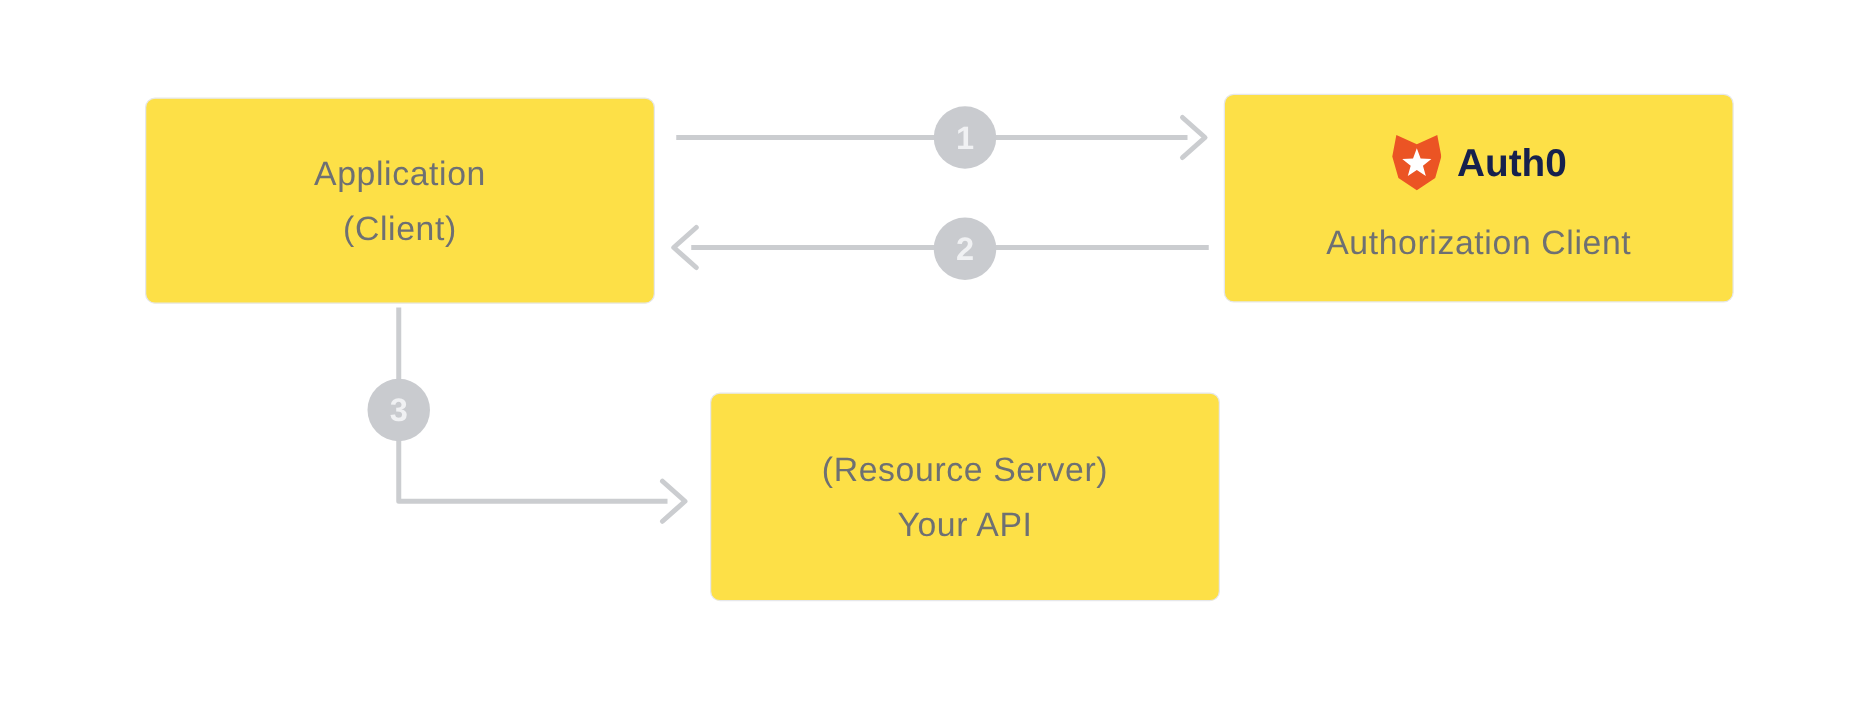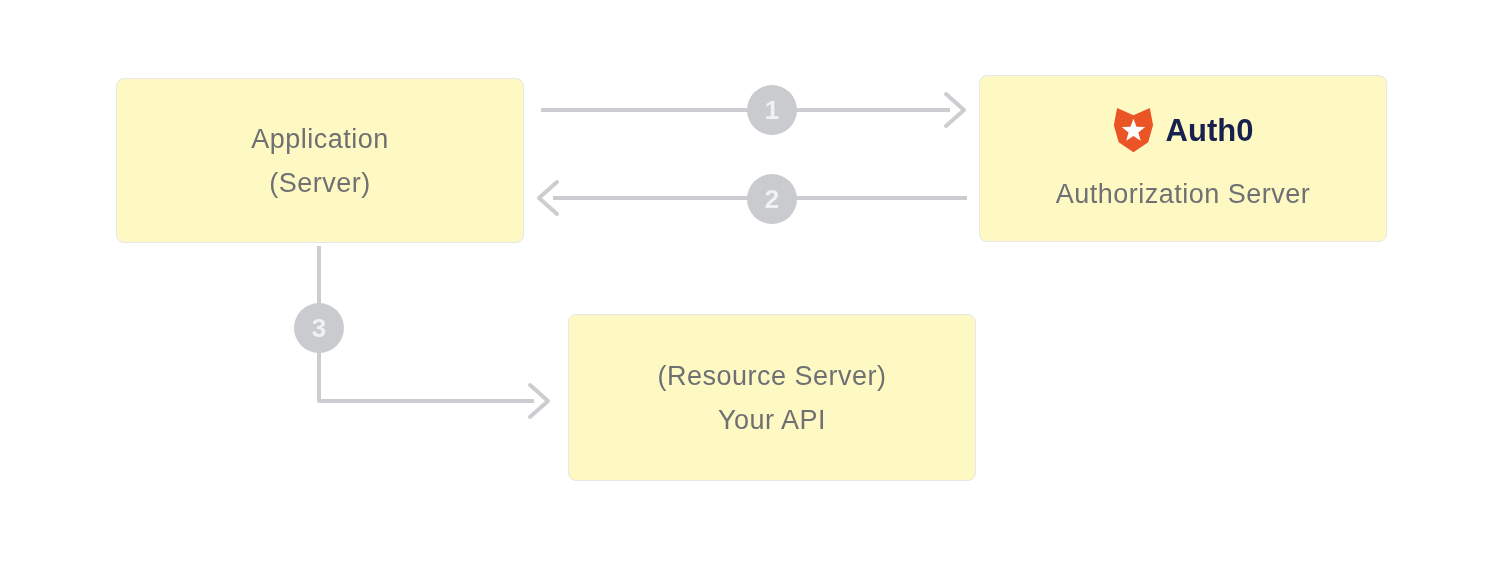--- a/index.html
+++ b/index.html
@@ -18,21 +18,21 @@
   .connectors {
     position: absolute;
     left: 0;
     top: 0;
     width: 1500px;
     height: 571px;
   }
   .node-box {
     position: absolute;
     box-sizing: border-box;
-    background: #fef9c3;
+    background: #fde047;
     border: 1px solid #e6e7ea;
     border-radius: 8px;
     display: flex;
     flex-direction: column;
     align-items: center;
     justify-content: center;
     text-align: center;
     color: #6e7073;
     font-size: 27px;
     letter-spacing: 0.5px;
@@ -101,34 +101,34 @@
     </g>
 
     <g>
       <polyline points="319,246 319,401 534,401" stroke="#cbcdd0" stroke-width="4" stroke-linejoin="round" fill="none"></polyline>
       <polyline points="530,385 548,401 530,417" stroke="#cbcdd0" stroke-width="4" stroke-linecap="round" stroke-linejoin="round" fill="none"></polyline>
     </g>
   </svg>
 
   <div class="node-box node-application">
     <div>Application</div>
-    <div>(Server)</div>
+    <div>(Client)</div>
   </div>
 
   <div class="node-box node-auth">
     <div class="brand-row">
       <span class="shield-icon">
         <svg viewBox="0 0 100 110" xmlns="http://www.w3.org/2000/svg">
           <path d="M50 18 L10 0 L2 42 L14 84 L50 108 L86 84 L98 42 L90 0 Z" fill="#eb5424"></path>
           <polygon fill="#ffffff" points="50,26 57.4,45.8 78.5,46.7 62,59.9 67.6,80.3 50,68.6 32.4,80.3 38,59.9 21.5,46.7 42.6,45.8"></polygon>
         </svg>
       </span>
       <span class="brand-wordmark">Auth0</span>
     </div>
-    <div class="auth-label">Authorization Server</div>
+    <div class="auth-label">Authorization Client</div>
   </div>
 
   <div class="node-box node-api">
     <div>(Resource Server)</div>
     <div>Your API</div>
   </div>
 
   <div class="step-badge step-1">1</div>
   <div class="step-badge step-2">2</div>
   <div class="step-badge step-3">3</div>

